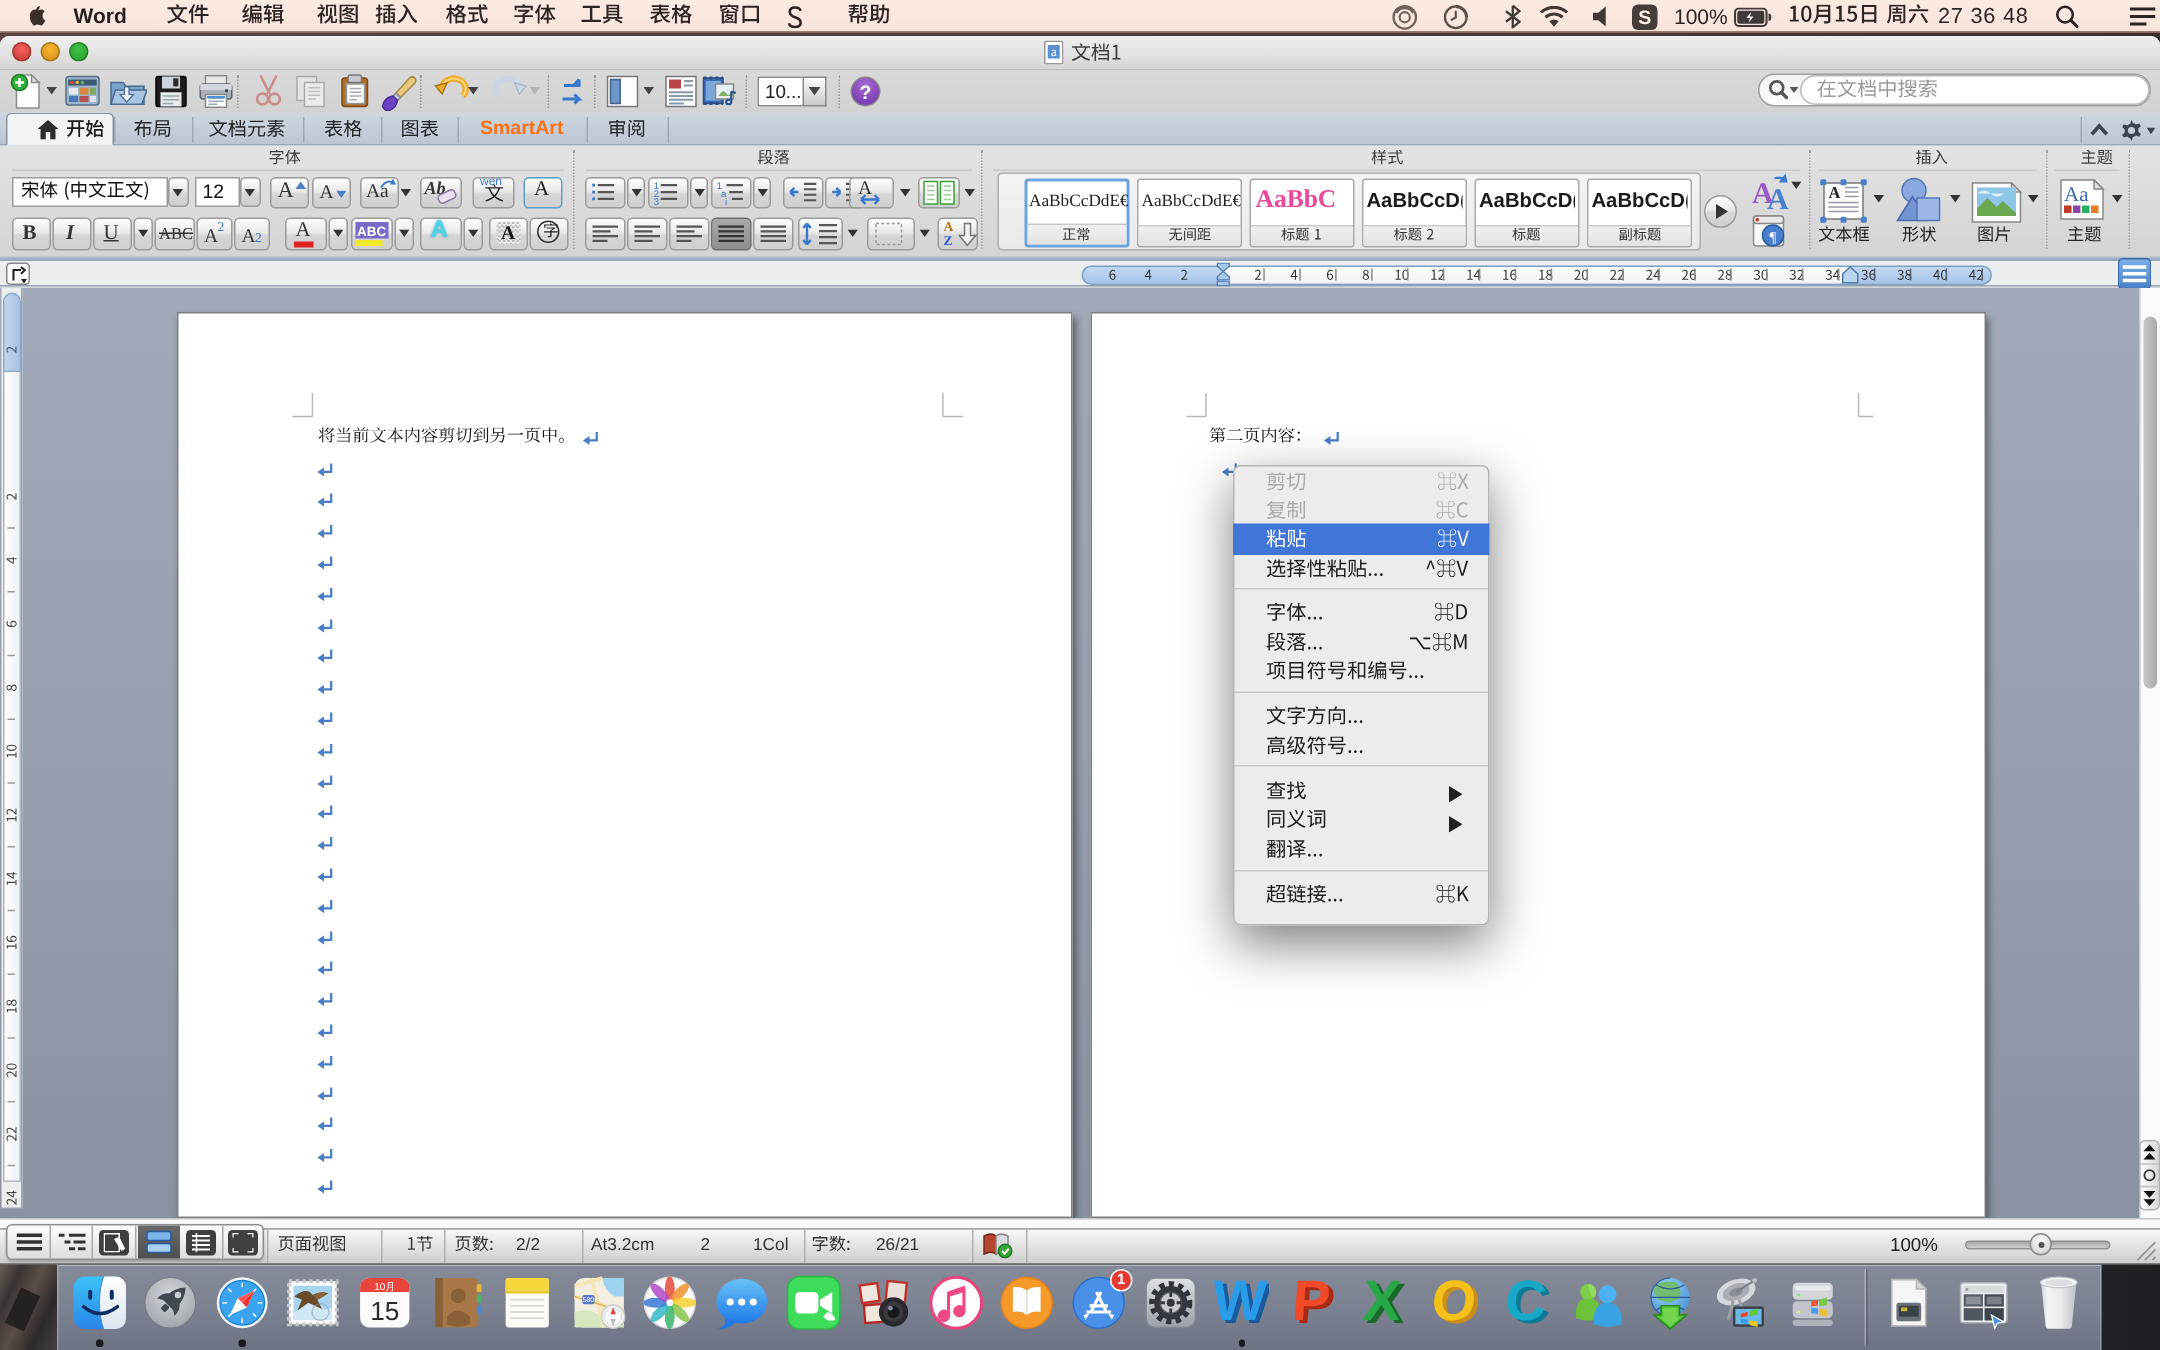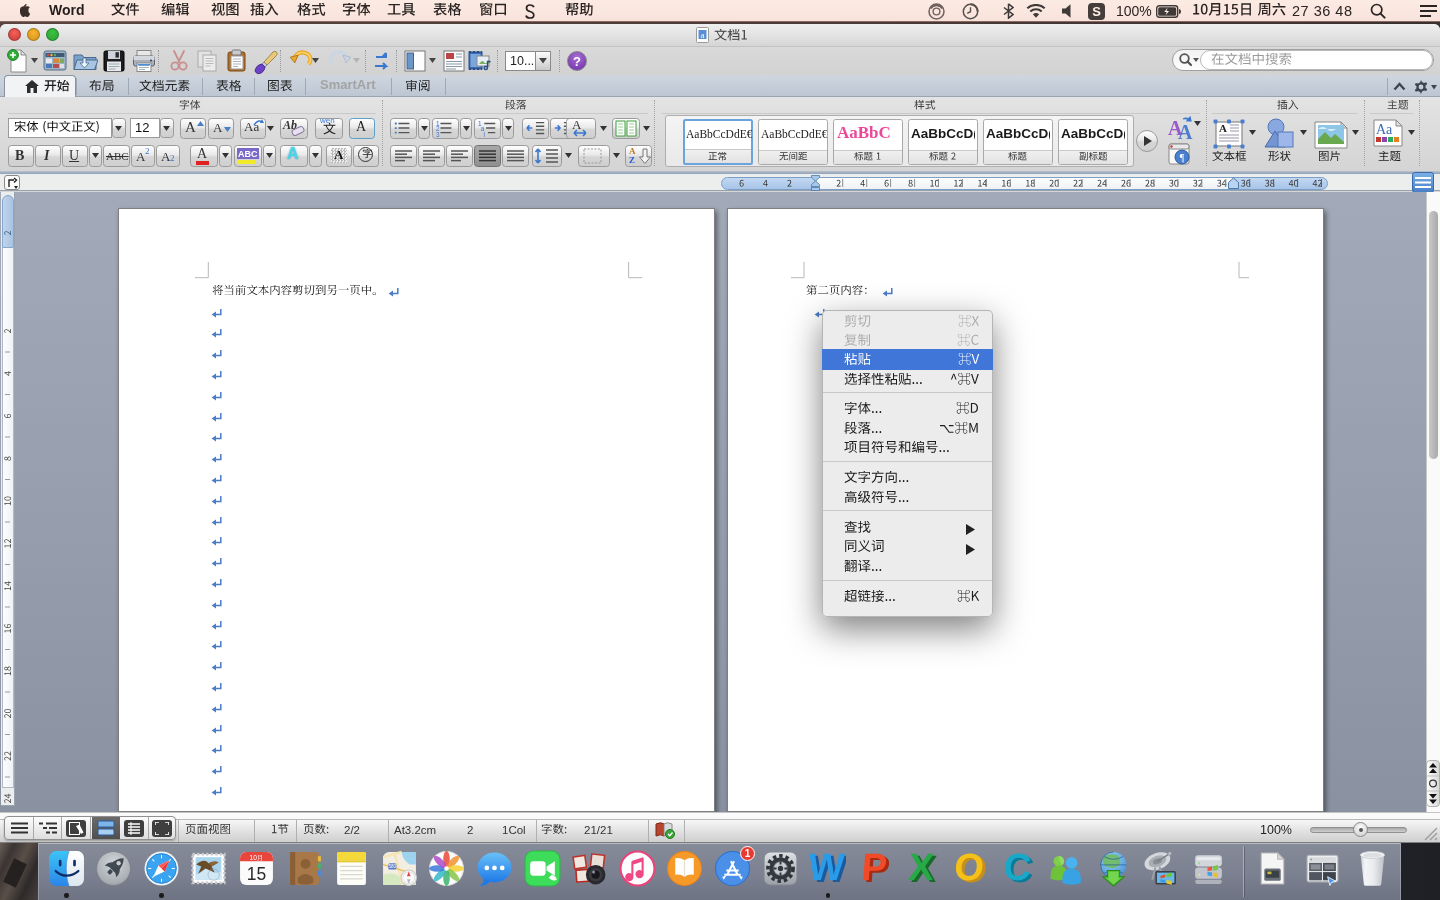--- a/index.html
+++ b/index.html
@@ -160,21 +160,21 @@
   </svg><svg class="ab" style="left:43.0px;top:80.0px" width="28" height="18">
     <path fill="#1c1c1c" d="M9.2 1.4L9.2 4.8L5.9 4.8L5.9 4.3L5.9 1.4ZM1.6 4.8L1.6 6L4.5 6C4.3 7.6 3.7 9.2 1.6 10.5C1.9 10.7 2.4 11.1 2.6 11.4C4.9 9.9 5.6 7.9 5.8 6L9.2 6L9.2 11.3L10.4 11.3L10.4 6L13.2 6L13.2 4.8L10.4 4.8L10.4 1.4L12.8 1.4L12.8 0.2L2.1 0.2L2.1 1.4L4.6 1.4L4.6 4.3L4.6 4.8ZM19.6 6L19.6 11.3L20.8 11.3L20.8 10.8L24.3 10.8L24.3 11.3L25.4 11.3L25.4 6ZM20.8 9.7L20.8 7.1L24.3 7.1L24.3 9.7ZM19.3 5.1C19.7 5 20.3 4.9 24.9 4.5C25 4.9 25.2 5.2 25.2 5.4L26.3 4.9C25.9 3.9 25 2.4 24.1 1.3L23.2 1.7C23.6 2.3 24 2.9 24.3 3.5L20.7 3.7C21.5 2.6 22.3 1.2 22.9 -0.2L21.6 -0.6C21 1 20.1 2.7 19.7 3.2C19.4 3.6 19.2 3.9 18.9 4C19 4.3 19.3 4.9 19.3 5.1ZM16.4 3.1L17.6 3.1C17.5 4.6 17.2 5.8 16.9 6.9C16.5 6.6 16.1 6.3 15.8 6C16 5.2 16.2 4.2 16.4 3.1ZM14.5 6.4C15.1 6.9 15.8 7.4 16.4 8C15.8 9.1 15.1 9.9 14.2 10.3C14.5 10.6 14.8 11 15 11.3C15.9 10.7 16.7 9.9 17.3 8.8C17.7 9.3 18 9.7 18.3 10L19 9.1C18.7 8.7 18.3 8.2 17.8 7.7C18.3 6.2 18.7 4.4 18.8 2.1L18.1 2L17.9 2L16.7 2C16.8 1.2 16.9 0.3 17 -0.4L15.9 -0.5C15.8 0.3 15.7 1.2 15.6 2L14.3 2L14.3 3.1L15.3 3.1C15.1 4.4 14.8 5.6 14.5 6.4Z"></path>
   </svg><svg class="ab" style="left:87.5px;top:80.0px" width="28" height="18">
     <path fill="#222" d="M6.1 -0.5C5.9 0.1 5.7 0.8 5.4 1.4L1.8 1.4L1.8 2.4L5 2.4C4.1 4.1 3 5.7 1.4 6.7C1.6 6.9 1.8 7.3 2 7.5C2.7 7.1 3.3 6.5 3.8 5.8L3.8 10.1L4.8 10.1L4.8 5.6L7.5 5.6L7.5 11.3L8.5 11.3L8.5 5.6L11.4 5.6L11.4 8.8C11.4 9 11.3 9.1 11.1 9.1C10.9 9.1 10.2 9.1 9.3 9.1C9.5 9.3 9.6 9.7 9.7 9.9C10.8 9.9 11.4 9.9 11.8 9.8C12.2 9.6 12.3 9.4 12.3 8.9L12.3 4.7L11.4 4.7L8.5 4.7L8.5 3L7.5 3L7.5 4.7L4.7 4.7C5.2 4 5.7 3.2 6.1 2.4L13 2.4L13 1.4L6.5 1.4C6.7 0.9 6.9 0.3 7.1 -0.3ZM15.8 0.2L15.8 3.2C15.8 5.3 15.6 8.2 14.2 10.3C14.4 10.4 14.8 10.8 14.9 10.9C16 9.4 16.4 7.3 16.6 5.4L24.5 5.4C24.4 8.7 24.2 9.9 23.9 10.2C23.8 10.4 23.7 10.4 23.5 10.4C23.2 10.4 22.6 10.4 21.9 10.3C22.1 10.6 22.2 10.9 22.2 11.2C22.9 11.3 23.5 11.3 23.9 11.2C24.3 11.2 24.5 11.1 24.8 10.8C25.2 10.4 25.3 8.9 25.5 5C25.5 4.9 25.5 4.6 25.5 4.6L16.7 4.6L16.7 3.5L24.6 3.5L24.6 0.2ZM16.7 1L23.6 1L23.6 2.6L16.7 2.6ZM17.7 6.4L17.7 10.5L18.6 10.5L18.6 9.7L22.6 9.7L22.6 6.4ZM18.6 7.2L21.7 7.2L21.7 8.9L18.6 8.9Z"></path>
   </svg><svg class="ab" style="left:137.5px;top:80.0px" width="54" height="18">
     <path fill="#222" d="M6.4 -0.3C6.8 0.3 7.2 1.2 7.4 1.7L8.4 1.4C8.2 0.8 7.8 0 7.4 -0.6ZM1.6 1.7L1.6 2.7L3.6 2.7C4.4 4.6 5.4 6.3 6.7 7.7C5.3 8.9 3.6 9.7 1.5 10.3C1.7 10.6 2 11 2.1 11.2C4.2 10.5 6 9.6 7.4 8.4C8.9 9.7 10.6 10.6 12.7 11.2C12.9 10.9 13.2 10.5 13.4 10.3C11.3 9.8 9.6 8.9 8.2 7.7C9.5 6.3 10.4 4.7 11.2 2.7L13.2 2.7L13.2 1.7ZM7.5 7C6.2 5.8 5.3 4.3 4.6 2.7L10.1 2.7C9.5 4.4 8.6 5.8 7.5 7ZM24.7 0.3C24.4 1.3 23.9 2.6 23.4 3.4L24.2 3.6C24.7 2.9 25.2 1.6 25.6 0.6ZM18.9 0.6C19.3 1.5 19.8 2.8 20 3.6L20.9 3.2C20.6 2.5 20.1 1.3 19.7 0.3ZM16.3 -0.5L16.3 2.2L14.4 2.2L14.4 3.1L16.1 3.1C15.7 4.9 14.9 6.9 14.1 8C14.3 8.2 14.5 8.6 14.6 8.9C15.2 8 15.8 6.6 16.3 5.1L16.3 11.3L17.2 11.3L17.2 4.8C17.6 5.5 18 6.2 18.2 6.7L18.8 5.9C18.6 5.6 17.5 4.1 17.2 3.6L17.2 3.1L18.8 3.1L18.8 2.2L17.2 2.2L17.2 -0.5ZM18.5 9.4L18.5 10.4L24.6 10.4L24.6 11.1L25.5 11.1L25.5 4.2L22.7 4.2L22.7 -0.5L21.7 -0.5L21.7 4.2L18.8 4.2L18.8 5.1L24.6 5.1L24.6 6.8L19 6.8L19 7.7L24.6 7.7L24.6 9.4ZM28.5 0.5L28.5 1.4L37.6 1.4L37.6 0.5ZM27.4 4.1L27.4 5L30.6 5C30.4 7.4 30 9.4 27.2 10.5C27.4 10.7 27.7 11 27.8 11.2C30.8 10 31.4 7.8 31.6 5L34.1 5L34.1 9.6C34.1 10.7 34.4 11 35.5 11C35.8 11 37.1 11 37.4 11C38.5 11 38.7 10.4 38.9 8.2C38.6 8.2 38.2 8 38 7.8C37.9 9.8 37.8 10.1 37.3 10.1C37 10.1 35.9 10.1 35.6 10.1C35.1 10.1 35 10 35 9.6L35 5L38.7 5L38.7 4.1ZM47.5 9.1C48.6 9.7 50 10.5 50.7 11.1L51.4 10.5C50.7 9.9 49.3 9.1 48.2 8.6ZM43.2 8.6C42.4 9.3 41.1 10 40 10.4C40.2 10.6 40.6 10.9 40.7 11.1C41.8 10.6 43.2 9.8 44 8.9ZM41.9 6.5C42.1 6.4 42.5 6.3 45 6.2C43.9 6.7 42.9 7.1 42.4 7.2C41.7 7.5 41.1 7.6 40.7 7.7C40.7 7.9 40.9 8.3 40.9 8.5C41.2 8.4 41.7 8.3 45.5 8.1L45.5 10.1C45.5 10.3 45.5 10.3 45.3 10.3C45.1 10.4 44.4 10.4 43.6 10.3C43.7 10.6 43.9 10.9 43.9 11.2C44.9 11.2 45.5 11.2 45.9 11.1C46.4 10.9 46.5 10.7 46.5 10.2L46.5 8.1L49.7 7.9C50 8.2 50.3 8.5 50.5 8.7L51.3 8.2C50.7 7.6 49.6 6.8 48.7 6.2L48 6.7C48.3 6.8 48.6 7.1 48.9 7.3L43.6 7.5C45.4 6.9 47.2 6.2 48.9 5.3L48.2 4.7C47.7 4.9 47.2 5.2 46.7 5.5L43.7 5.6C44.4 5.3 45.1 5 45.7 4.6L45.4 4.3L51.6 4.3L51.6 3.5L46.3 3.5L46.3 2.7L50.2 2.7L50.2 2L46.3 2L46.3 1.2L51 1.2L51 0.4L46.3 0.4L46.3 -0.5L45.3 -0.5L45.3 0.4L40.7 0.4L40.7 1.2L45.3 1.2L45.3 2L41.4 2L41.4 2.7L45.3 2.7L45.3 3.5L40.1 3.5L40.1 4.3L44.6 4.3C43.8 4.9 42.8 5.3 42.5 5.4C42.2 5.5 41.9 5.6 41.6 5.7C41.7 5.9 41.8 6.3 41.9 6.5Z"></path>
   </svg><svg class="ab" style="left:214.5px;top:80.0px" width="28" height="18">
     <path fill="#222" d="M4.2 11.3C4.5 11.1 5 10.9 8.6 9.8C8.5 9.5 8.4 9.2 8.4 8.9L5.3 9.8L5.3 7C6.1 6.5 6.7 5.9 7.3 5.3C8.3 8 10.1 9.9 12.7 10.8C12.9 10.6 13.2 10.2 13.4 10C12.1 9.6 11 9 10.1 8.2C10.9 7.7 11.9 7 12.6 6.4L11.8 5.8C11.3 6.4 10.4 7.1 9.6 7.6C9 6.9 8.6 6.2 8.2 5.3L13 5.3L13 4.5L7.9 4.5L7.9 3.3L12 3.3L12 2.5L7.9 2.5L7.9 1.5L12.5 1.5L12.5 0.6L7.9 0.6L7.9 -0.5L6.9 -0.5L6.9 0.6L2.3 0.6L2.3 1.5L6.9 1.5L6.9 2.5L3 2.5L3 3.3L6.9 3.3L6.9 4.5L1.8 4.5L1.8 5.3L6.1 5.3C4.9 6.4 3 7.4 1.5 7.9C1.7 8.1 1.9 8.4 2.1 8.7C2.8 8.4 3.6 8.1 4.3 7.6L4.3 9.5C4.3 10 4 10.3 3.8 10.4C4 10.6 4.2 11 4.2 11.3ZM21.2 1.7L24 1.7C23.6 2.5 23.1 3.3 22.4 3.9C21.8 3.3 21.4 2.6 21 1.9ZM16.4 -0.5L16.4 2.2L14.5 2.2L14.5 3.1L16.3 3.1C15.9 4.9 15 6.9 14.2 8C14.3 8.2 14.6 8.6 14.7 8.8C15.3 8 15.9 6.6 16.4 5.2L16.4 11.3L17.3 11.3L17.3 4.8C17.7 5.4 18.1 6.1 18.3 6.4L18.9 5.7C18.7 5.4 17.6 4.1 17.3 3.7L17.3 3.1L18.8 3.1L18.4 3.4C18.7 3.5 19 3.9 19.2 4C19.6 3.7 20.1 3.2 20.5 2.7C20.8 3.3 21.3 3.9 21.8 4.5C20.7 5.4 19.4 6.1 18.2 6.5C18.4 6.7 18.6 7.1 18.7 7.3C19 7.2 19.4 7 19.7 6.9L19.7 11.3L20.6 11.3L20.6 10.7L24.2 10.7L24.2 11.2L25.1 11.2L25.1 6.8L25.7 7C25.8 6.8 26.1 6.4 26.3 6.2C25 5.8 24 5.2 23.1 4.5C24 3.6 24.7 2.4 25.2 1.1L24.6 0.8L24.4 0.9L21.6 0.9C21.8 0.5 22 0.1 22.2 -0.3L21.2 -0.5C20.8 0.8 19.9 2 19 2.9L19 2.2L17.3 2.2L17.3 -0.5ZM20.6 9.9L20.6 7.4L24.2 7.4L24.2 9.9ZM20.3 6.6C21.1 6.2 21.8 5.7 22.5 5.1C23.1 5.7 23.8 6.2 24.6 6.6Z"></path>
   </svg><svg class="ab" style="left:265.5px;top:80.0px" width="28" height="18">
     <path fill="#222" d="M5.8 6.7C6.8 6.9 8.1 7.3 8.8 7.7L9.2 7C8.5 6.7 7.2 6.3 6.2 6.1ZM4.5 8.3C6.3 8.5 8.5 9 9.7 9.5L10.2 8.7C8.9 8.3 6.7 7.8 5 7.6ZM2.1 0.1L2.1 11.3L3 11.3L3 10.7L11.8 10.7L11.8 11.3L12.7 11.3L12.7 0.1ZM3 9.9L3 0.9L11.8 0.9L11.8 9.9ZM6.3 1.2C5.7 2.2 4.6 3.2 3.5 3.9C3.7 4 4 4.3 4.1 4.5C4.5 4.2 4.9 3.9 5.3 3.5C5.7 4 6.2 4.3 6.7 4.7C5.6 5.2 4.4 5.6 3.2 5.8C3.4 6 3.6 6.4 3.7 6.6C4.9 6.3 6.3 5.8 7.5 5.2C8.6 5.7 9.8 6.2 11 6.5C11.1 6.2 11.4 5.9 11.5 5.7C10.4 5.5 9.3 5.2 8.3 4.7C9.2 4.1 10 3.4 10.6 2.5L10 2.2L9.9 2.2L6.6 2.2C6.8 2 7 1.7 7.1 1.5ZM5.8 3L5.9 2.9L9.2 2.9C8.8 3.4 8.2 3.9 7.5 4.3C6.8 3.9 6.3 3.5 5.8 3ZM17 11.3C17.3 11.1 17.8 10.9 21.4 9.8C21.3 9.5 21.2 9.2 21.2 8.9L18.1 9.8L18.1 7C18.9 6.5 19.5 5.9 20.1 5.3C21.1 8 22.9 9.9 25.5 10.8C25.7 10.6 26 10.2 26.2 10C24.9 9.6 23.8 9 22.9 8.2C23.7 7.7 24.7 7 25.4 6.4L24.6 5.8C24.1 6.4 23.2 7.1 22.4 7.6C21.8 6.9 21.4 6.2 21 5.3L25.8 5.3L25.8 4.5L20.7 4.5L20.7 3.3L24.8 3.3L24.8 2.5L20.7 2.5L20.7 1.5L25.3 1.5L25.3 0.6L20.7 0.6L20.7 -0.5L19.7 -0.5L19.7 0.6L15.1 0.6L15.1 1.5L19.7 1.5L19.7 2.5L15.8 2.5L15.8 3.3L19.7 3.3L19.7 4.5L14.6 4.5L14.6 5.3L18.9 5.3C17.7 6.4 15.8 7.4 14.3 7.9C14.5 8.1 14.7 8.4 14.9 8.7C15.6 8.4 16.4 8.1 17.1 7.6L17.1 9.5C17.1 10 16.8 10.3 16.6 10.4C16.8 10.6 17 11 17 11.3Z"></path>
-  </svg><div class="ab" style="left:320px;top:77px;font:bold 13px 'Liberation Sans';color:#a3a3a3">SmartArt</div><svg class="ab" style="left:403.5px;top:80.0px" width="28" height="18">
+  </svg><div class="ab" style="left:320px;top:77px;font:bold 13px 'Liberation Sans';color:#f97316">SmartArt</div><svg class="ab" style="left:403.5px;top:80.0px" width="28" height="18">
     <path fill="#222" d="M6.5 -0.3C6.7 0 6.9 0.5 7.1 0.9L2.1 0.9L2.1 3L3 3L3 1.8L11.7 1.8L11.7 3L12.7 3L12.7 0.9L8 0.9L8.2 0.8C8 0.4 7.7 -0.2 7.5 -0.6ZM3.8 6.5L6.9 6.5L6.9 8L3.8 8ZM3.8 5.7L3.8 4.3L6.9 4.3L6.9 5.7ZM11 6.5L11 8L7.9 8L7.9 6.5ZM11 5.7L7.9 5.7L7.9 4.3L11 4.3ZM6.9 2.2L6.9 3.4L2.9 3.4L2.9 9.5L3.8 9.5L3.8 8.8L6.9 8.8L6.9 11.2L7.9 11.2L7.9 8.8L11 8.8L11 9.5L11.9 9.5L11.9 3.4L7.9 3.4L7.9 2.2ZM18.2 4.5L22.1 4.5L22.1 6.1L18.2 6.1ZM15 2.4L15 11.3L15.9 11.3L15.9 2.4ZM15.2 0.1C15.7 0.7 16.3 1.4 16.6 1.9L17.4 1.4C17.1 0.9 16.4 0.2 15.9 -0.4ZM17.8 2.1C18.3 2.6 18.7 3.3 18.9 3.8L17.4 3.8L17.4 6.9L18.8 6.9C18.6 8.2 18.1 9.1 16.6 9.7C16.8 9.8 17 10.2 17.1 10.4C18.9 9.7 19.4 8.5 19.6 6.9L20.6 6.9L20.6 9C20.6 9.8 20.8 10.1 21.7 10.1C21.9 10.1 22.7 10.1 22.8 10.1C23.5 10.1 23.8 9.8 23.8 8.5C23.6 8.4 23.3 8.3 23.1 8.2C23.1 9.2 23 9.3 22.7 9.3C22.6 9.3 21.9 9.3 21.8 9.3C21.5 9.3 21.5 9.2 21.5 9L21.5 6.9L23 6.9L23 3.8L21.5 3.8C21.9 3.2 22.3 2.5 22.6 1.9L21.7 1.7C21.4 2.3 20.9 3.2 20.5 3.8L19 3.8L19.7 3.4C19.5 2.9 19 2.2 18.6 1.7ZM18.3 0.2L18.3 1.1L24.5 1.1L24.5 10.1C24.5 10.3 24.5 10.3 24.3 10.3C24.1 10.3 23.6 10.3 23 10.3C23.1 10.5 23.3 10.9 23.3 11.2C24.1 11.2 24.7 11.2 25 11C25.3 10.9 25.4 10.6 25.4 10.1L25.4 0.2Z"></path>
   </svg><div class="ab" style="left:1386.5px;top:78px;width:1px;height:17px;background:#9fa9b6"></div><svg class="ab" style="left:1393px;top:82px" width="13" height="9" viewBox="0 0 13 9">
 <path d="M1.5 7.5 L6.5 2 L11.5 7.5" fill="none" stroke="#3c4652" stroke-width="2.4"></path>
   </svg><svg class="ab" style="left:1414px;top:80px" width="14" height="14" viewBox="0 0 14 14">
 <path fill="#3c4652" d="M7 0 l1 2 a5 5 0 0 1 2 1 l2.2-.7 1 1.8 -1.7 1.6 a5 5 0 0 1 0 2 l1.7 1.6 -1 1.8 -2.2 -.7 a5 5 0 0 1 -2 1 L7 14 l-1 -2 a5 5 0 0 1 -2 -1 l-2.2 .7 -1 -1.8 1.7 -1.6 a5 5 0 0 1 0 -2 L0.8 4.7 l1 -1.8 2.2 .7 a5 5 0 0 1 2 -1 Z M7 4.6 a2.4 2.4 0 1 0 0 4.8 a2.4 2.4 0 0 0 0 -4.8"></path>
   </svg><svg class="ab" style="left:1431px;top:85px" width="7" height="5">
     <path d="M0 0 h6 l-3 4.5z" fill="#3c4652"></path>
   </svg><div class="ab" style="left:0;top:97px;width:1440px;height:74px;background:linear-gradient(180deg,#e3e3e3 0%,#d4d4d4 100%)"></div><svg class="ab" style="left:178.0px;top:99.5px" width="24" height="16">
     <path fill="#3d3d3d" d="M6 4.7L6 5.4L1.7 5.4L1.7 6.2L6 6.2L6 8.5C6 8.6 5.9 8.7 5.7 8.7C5.5 8.7 4.8 8.7 4.1 8.7C4.2 8.9 4.4 9.3 4.4 9.5C5.4 9.5 5.9 9.5 6.3 9.4C6.7 9.2 6.8 9 6.8 8.5L6.8 6.2L11 6.2L11 5.4L6.8 5.4L6.8 5C7.8 4.5 8.7 3.8 9.4 3.1L8.9 2.6L8.7 2.7L3.5 2.7L3.5 3.5L7.9 3.5C7.3 3.9 6.6 4.4 6 4.7ZM5.6 -0.3C5.8 0 6 0.4 6.1 0.7L1.9 0.7L1.9 2.9L2.7 2.9L2.7 1.5L10.1 1.5L10.1 2.9L10.9 2.9L10.9 0.7L7.1 0.7C6.9 0.3 6.6 -0.2 6.4 -0.5ZM14.5 -0.4C14 1.2 13.1 2.9 12.1 3.9C12.3 4.1 12.5 4.5 12.6 4.7C12.9 4.4 13.2 3.9 13.5 3.5L13.5 9.5L14.3 9.5L14.3 2.1C14.7 1.4 15 0.6 15.3 -0.2ZM16.3 6.8L16.3 7.5L18.1 7.5L18.1 9.4L18.9 9.4L18.9 7.5L20.6 7.5L20.6 6.8L18.9 6.8L18.9 3C19.5 4.9 20.6 6.7 21.7 7.7C21.8 7.5 22.1 7.2 22.3 7.1C21.1 6.2 20 4.3 19.4 2.5L22.1 2.5L22.1 1.7L18.9 1.7L18.9 -0.4L18.1 -0.4L18.1 1.7L15 1.7L15 2.5L17.6 2.5C16.9 4.4 15.8 6.2 14.6 7.1C14.8 7.3 15.1 7.6 15.2 7.8C16.3 6.7 17.4 4.9 18.1 3L18.1 6.8Z"></path>
   </svg><svg class="ab" style="left:504.0px;top:99.5px" width="24" height="16">
@@ -610,21 +610,21 @@
     </svg><div class="ab" style="left:152px;top:820px;width:20px;height:17px;background:#3f3f3f;border-radius:3px"></div><svg class="ab" style="left:155px;top:822px" width="14" height="13">
       <path d="M0 3 V0 h4 M10 0 h4 v3 M14 10 v3 h-4 M4 13 H0 v-3" stroke="#fff" stroke-width="1.6" fill="none"></path>
     </svg><div class="ab" style="left:178px;top:820px;width:1px;height:22px;background:#b0b0b0"></div><svg class="ab" style="left:184.0px;top:824.0px" width="49" height="16">
       <path fill="#333" d="M6.3 3.9L6.3 6C6.3 7.2 5.8 8.6 1.6 9.4C1.8 9.6 2 9.9 2.1 10.1C6.6 9.2 7.2 7.6 7.2 6L7.2 3.9ZM7.3 7.9C8.6 8.6 10.3 9.5 11.2 10.2L11.7 9.5C10.8 8.8 9.1 7.9 7.8 7.3ZM3 2.4L3 7.7L3.9 7.7L3.9 3.2L9.7 3.2L9.7 7.7L10.6 7.7L10.6 2.4L6.5 2.4C6.7 2 6.9 1.5 7.2 1L11.8 1L11.8 0.2L1.9 0.2L1.9 1L6.2 1C6 1.4 5.8 1.9 5.6 2.4ZM17 5.4L19.4 5.4L19.4 6.7L17 6.7ZM17 4.7L17 3.4L19.4 3.4L19.4 4.7ZM17 7.4L19.4 7.4L19.4 8.7L17 8.7ZM13.2 0.3L13.2 1.1L17.6 1.1C17.5 1.6 17.4 2.1 17.3 2.6L13.7 2.6L13.7 10.1L14.5 10.1L14.5 9.5L21.9 9.5L21.9 10.1L22.8 10.1L22.8 2.6L18.2 2.6L18.6 1.1L23.4 1.1L23.4 0.3ZM14.5 8.7L14.5 3.4L16.2 3.4L16.2 8.7ZM21.9 8.7L20.2 8.7L20.2 3.4L21.9 3.4ZM29.2 0.1L29.2 6.2L30 6.2L30 0.9L33.6 0.9L33.6 6.2L34.4 6.2L34.4 0.1ZM25.8 -0C26.2 0.4 26.6 1 26.8 1.5L27.5 1C27.3 0.6 26.9 0 26.4 -0.4ZM31.3 1.7L31.3 4C31.3 5.8 31 8 28.1 9.5C28.2 9.6 28.5 9.9 28.6 10.1C30.3 9.2 31.3 8 31.7 6.7L31.7 9C31.7 9.7 32 9.9 32.8 9.9L33.9 9.9C34.9 9.9 35 9.5 35.1 7.7C34.9 7.6 34.6 7.5 34.4 7.3C34.3 9 34.3 9.3 33.9 9.3L32.9 9.3C32.6 9.3 32.5 9.2 32.5 8.9L32.5 6L31.9 6C32.1 5.3 32.2 4.6 32.2 4L32.2 1.7ZM24.7 1.5L24.7 2.3L27.5 2.3C26.8 3.8 25.6 5.2 24.4 6C24.6 6.2 24.8 6.6 24.9 6.9C25.3 6.5 25.7 6.1 26.2 5.6L26.2 10.1L27 10.1L27 5.2C27.4 5.7 27.9 6.3 28.1 6.7L28.7 6C28.5 5.7 27.7 4.8 27.2 4.3C27.8 3.6 28.2 2.7 28.6 1.8L28.1 1.5L27.9 1.5ZM39.8 6C40.7 6.2 41.9 6.6 42.5 6.9L42.9 6.3C42.3 6 41.1 5.6 40.2 5.5ZM38.7 7.5C40.2 7.6 42.2 8.1 43.3 8.5L43.7 7.9C42.6 7.5 40.6 7 39.1 6.9ZM36.5 0L36.5 10.1L37.3 10.1L37.3 9.6L45.2 9.6L45.2 10.1L46 10.1L46 0ZM37.3 8.9L37.3 0.8L45.2 0.8L45.2 8.9ZM40.3 1.1C39.7 2 38.7 2.9 37.7 3.5C37.9 3.6 38.2 3.9 38.3 4C38.7 3.8 39 3.5 39.4 3.2C39.7 3.6 40.1 3.9 40.6 4.2C39.6 4.7 38.5 5 37.5 5.2C37.7 5.4 37.8 5.7 37.9 5.9C39 5.7 40.2 5.2 41.3 4.6C42.3 5.2 43.4 5.6 44.5 5.8C44.6 5.6 44.8 5.3 45 5.1C44 5 42.9 4.6 42 4.2C42.9 3.7 43.6 3 44.1 2.2L43.6 1.9L43.5 2L40.5 2C40.7 1.8 40.8 1.5 41 1.3ZM39.8 2.7L39.9 2.6L42.9 2.6C42.5 3.1 41.9 3.5 41.3 3.9C40.7 3.5 40.2 3.1 39.8 2.7Z"></path>
     </svg><div class="ab" style="left:254px;top:820px;width:1px;height:22px;background:#b0b0b0"></div><svg class="ab" style="left:270.0px;top:824.0px" width="20" height="16">
       <path fill="#333" d="M2 9.2L6.6 9.2L6.6 8.3L4.9 8.3L4.9 0.8L4.1 0.8C3.7 1 3.1 1.2 2.4 1.4L2.4 2L3.9 2L3.9 8.3L2 8.3ZM8.5 3.6L8.5 4.4L11.5 4.4L11.5 10.1L12.4 10.1L12.4 4.4L16.3 4.4L16.3 7.4C16.3 7.6 16.2 7.6 16 7.7C15.7 7.7 15 7.7 14.1 7.6C14.2 7.9 14.4 8.3 14.4 8.5C15.5 8.5 16.2 8.5 16.6 8.4C17 8.3 17.1 8 17.1 7.5L17.1 3.6ZM14.7 -0.5L14.7 0.8L11.6 0.8L11.6 -0.5L10.7 -0.5L10.7 0.8L8 0.8L8 1.7L10.7 1.7L10.7 3L11.6 3L11.6 1.7L14.7 1.7L14.7 3L15.6 3L15.6 1.7L18.3 1.7L18.3 0.8L15.6 0.8L15.6 -0.5Z"></path>
     </svg><div class="ab" style="left:296px;top:820px;width:1px;height:22px;background:#b0b0b0"></div><svg class="ab" style="left:302.0px;top:824.0px" width="29" height="16">
       <path fill="#333" d="M6.3 3.9L6.3 6C6.3 7.2 5.8 8.6 1.6 9.4C1.8 9.6 2 9.9 2.1 10.1C6.6 9.2 7.2 7.6 7.2 6L7.2 3.9ZM7.3 7.9C8.6 8.6 10.3 9.5 11.2 10.2L11.7 9.5C10.8 8.8 9.1 7.9 7.8 7.3ZM3 2.4L3 7.7L3.9 7.7L3.9 3.2L9.7 3.2L9.7 7.7L10.6 7.7L10.6 2.4L6.5 2.4C6.7 2 6.9 1.5 7.2 1L11.8 1L11.8 0.2L1.9 0.2L1.9 1L6.2 1C6 1.4 5.8 1.9 5.6 2.4ZM17.6 -0.2C17.4 0.2 17 0.9 16.7 1.3L17.3 1.6C17.6 1.2 18 0.6 18.3 0.1ZM13.5 0.1C13.8 0.6 14.1 1.2 14.2 1.6L14.9 1.3C14.8 0.9 14.5 0.3 14.1 -0.2ZM17.2 6.2C17 6.8 16.6 7.3 16.1 7.8C15.7 7.5 15.3 7.3 14.8 7.1C15 6.9 15.2 6.5 15.3 6.2ZM13.8 7.4C14.3 7.7 15 7.9 15.5 8.2C14.8 8.8 13.9 9.1 13 9.4C13.1 9.5 13.3 9.8 13.4 10C14.4 9.7 15.4 9.3 16.2 8.6C16.6 8.9 17 9.1 17.2 9.3L17.8 8.7C17.5 8.5 17.2 8.3 16.8 8.1C17.4 7.5 17.9 6.6 18.2 5.6L17.7 5.5L17.6 5.5L15.7 5.5L15.9 4.9L15.2 4.7C15.1 5 15 5.2 14.9 5.5L13.3 5.5L13.3 6.2L14.5 6.2C14.3 6.7 14 7.1 13.8 7.4ZM15.5 -0.5L15.5 1.7L13.1 1.7L13.1 2.4L15.2 2.4C14.6 3.1 13.8 3.9 12.9 4.2C13.1 4.4 13.3 4.7 13.4 4.9C14.1 4.5 14.9 3.8 15.5 3.2L15.5 4.6L16.3 4.6L16.3 3C16.8 3.4 17.5 3.9 17.8 4.2L18.3 3.6C18 3.4 17 2.7 16.4 2.4L18.6 2.4L18.6 1.7L16.3 1.7L16.3 -0.5ZM19.7 -0.4C19.4 1.7 18.9 3.6 18 4.8C18.2 4.9 18.5 5.2 18.7 5.3C19 4.9 19.2 4.4 19.5 3.8C19.7 5 20.1 6 20.5 6.9C19.8 8 18.9 8.8 17.7 9.5C17.8 9.6 18.1 10 18.2 10.2C19.3 9.5 20.2 8.7 20.9 7.7C21.5 8.7 22.2 9.5 23.1 10C23.2 9.8 23.5 9.5 23.7 9.3C22.7 8.8 22 8 21.4 6.9C22 5.7 22.4 4.3 22.6 2.6L23.4 2.6L23.4 1.8L20.1 1.8C20.3 1.1 20.4 0.4 20.5 -0.2ZM21.8 2.6C21.6 3.9 21.3 5 20.9 6C20.5 5 20.2 3.8 20 2.6ZM25.6 4.7C26 4.7 26.4 4.4 26.4 3.9C26.4 3.4 26 3.1 25.6 3.1C25.2 3.1 24.8 3.4 24.8 3.9C24.8 4.4 25.2 4.7 25.6 4.7ZM25.6 9.3C26 9.3 26.4 9 26.4 8.6C26.4 8.1 26 7.8 25.6 7.8C25.2 7.8 24.8 8.1 24.8 8.6C24.8 9 25.2 9.3 25.6 9.3Z"></path>
     </svg><div class="ab" style="left:344px;top:824px;font:11.5px 'Liberation Sans';color:#333">2/2</div><div class="ab" style="left:388px;top:820px;width:1px;height:22px;background:#b0b0b0"></div><div class="ab" style="left:394px;top:824px;font:11.5px 'Liberation Sans';color:#333">At3.2cm</div><div class="ab" style="left:467px;top:824px;font:11.5px 'Liberation Sans';color:#333">2</div><div class="ab" style="left:502px;top:824px;font:11.5px 'Liberation Sans';color:#333">1Col</div><div class="ab" style="left:536px;top:820px;width:1px;height:22px;background:#b0b0b0"></div><svg class="ab" style="left:540.0px;top:824.0px" width="29" height="16">
       <path fill="#333" d="M6.3 5L6.3 5.8L1.8 5.8L1.8 6.6L6.3 6.6L6.3 9C6.3 9.2 6.2 9.3 6 9.3C5.8 9.3 5.1 9.3 4.3 9.2C4.4 9.5 4.6 9.9 4.7 10.1C5.6 10.1 6.3 10.1 6.7 10C7.1 9.8 7.2 9.6 7.2 9.1L7.2 6.6L11.7 6.6L11.7 5.8L7.2 5.8L7.2 5.3C8.2 4.8 9.2 4 10 3.3L9.4 2.8L9.2 2.9L3.7 2.9L3.7 3.7L8.3 3.7C7.7 4.2 7 4.7 6.3 5ZM5.9 -0.3C6.1 0 6.3 0.4 6.5 0.7L1.9 0.7L1.9 3.1L2.8 3.1L2.8 1.6L10.7 1.6L10.7 3.1L11.6 3.1L11.6 0.7L7.5 0.7C7.3 0.4 7 -0.2 6.7 -0.5ZM17.6 -0.2C17.4 0.2 17 0.9 16.7 1.3L17.3 1.6C17.6 1.2 18 0.6 18.3 0.1ZM13.5 0.1C13.8 0.6 14.1 1.2 14.2 1.6L14.9 1.3C14.8 0.9 14.5 0.3 14.1 -0.2ZM17.2 6.2C17 6.8 16.6 7.3 16.1 7.8C15.7 7.5 15.3 7.3 14.8 7.1C15 6.9 15.2 6.5 15.3 6.2ZM13.8 7.4C14.3 7.7 15 7.9 15.5 8.2C14.8 8.8 13.9 9.1 13 9.4C13.1 9.5 13.3 9.8 13.4 10C14.4 9.7 15.4 9.3 16.2 8.6C16.6 8.9 17 9.1 17.2 9.3L17.8 8.7C17.5 8.5 17.2 8.3 16.8 8.1C17.4 7.5 17.9 6.6 18.2 5.6L17.7 5.5L17.6 5.5L15.7 5.5L15.9 4.9L15.2 4.7C15.1 5 15 5.2 14.9 5.5L13.3 5.5L13.3 6.2L14.5 6.2C14.3 6.7 14 7.1 13.8 7.4ZM15.5 -0.5L15.5 1.7L13.1 1.7L13.1 2.4L15.2 2.4C14.6 3.1 13.8 3.9 12.9 4.2C13.1 4.4 13.3 4.7 13.4 4.9C14.1 4.5 14.9 3.8 15.5 3.2L15.5 4.6L16.3 4.6L16.3 3C16.8 3.4 17.5 3.9 17.8 4.2L18.3 3.6C18 3.4 17 2.7 16.4 2.4L18.6 2.4L18.6 1.7L16.3 1.7L16.3 -0.5ZM19.7 -0.4C19.4 1.7 18.9 3.6 18 4.8C18.2 4.9 18.5 5.2 18.7 5.3C19 4.9 19.2 4.4 19.5 3.8C19.7 5 20.1 6 20.5 6.9C19.8 8 18.9 8.8 17.7 9.5C17.8 9.6 18.1 10 18.2 10.2C19.3 9.5 20.2 8.7 20.9 7.7C21.5 8.7 22.2 9.5 23.1 10C23.2 9.8 23.5 9.5 23.7 9.3C22.7 8.8 22 8 21.4 6.9C22 5.7 22.4 4.3 22.6 2.6L23.4 2.6L23.4 1.8L20.1 1.8C20.3 1.1 20.4 0.4 20.5 -0.2ZM21.8 2.6C21.6 3.9 21.3 5 20.9 6C20.5 5 20.2 3.8 20 2.6ZM25.6 4.7C26 4.7 26.4 4.4 26.4 3.9C26.4 3.4 26 3.1 25.6 3.1C25.2 3.1 24.8 3.4 24.8 3.9C24.8 4.4 25.2 4.7 25.6 4.7ZM25.6 9.3C26 9.3 26.4 9 26.4 8.6C26.4 8.1 26 7.8 25.6 7.8C25.2 7.8 24.8 8.1 24.8 8.6C24.8 9 25.2 9.3 25.6 9.3Z"></path>
-    </svg><div class="ab" style="left:584px;top:824px;font:11.5px 'Liberation Sans';color:#333">21/21</div><div class="ab" style="left:648px;top:820px;width:1px;height:22px;background:#b0b0b0"></div><svg class="ab" style="left:654px;top:821px" width="22" height="18" viewBox="0 0 22 18">
+    </svg><div class="ab" style="left:584px;top:824px;font:11.5px 'Liberation Sans';color:#333">26/21</div><div class="ab" style="left:648px;top:820px;width:1px;height:22px;background:#b0b0b0"></div><svg class="ab" style="left:654px;top:821px" width="22" height="18" viewBox="0 0 22 18">
 <path d="M2 3 q5 -2.5 8 0 v12 q-3 -2.5 -8 0 z" fill="#b8452f" stroke="#7a2a1a"></path>
 <path d="M18 3 q-5 -2.5 -8 0 v12 q3 -2.5 8 0 z" fill="#d8dade" stroke="#8a8a8a"></path>
 <circle cx="16" cy="13" r="4.5" fill="#3aa53a" stroke="#1e7a1e"></circle>
 <path d="M14 13 l1.7 1.7 L18.5 11.5" stroke="#fff" stroke-width="1.3" fill="none"></path>
     </svg><div class="ab" style="left:684px;top:820px;width:1px;height:22px;background:#b0b0b0"></div><div class="ab" style="left:1260px;top:823px;font:12.5px 'Liberation Sans';color:#222">100%</div><div class="ab" style="left:1310px;top:827px;width:97px;height:6px;border-radius:3px;background:linear-gradient(180deg,#a8a8a8,#cfcfcf);border:1px solid #909090"></div><div class="ab" style="left:1353px;top:822px;width:15px;height:15px;border-radius:50%;background:radial-gradient(circle at 50% 35%,#fdfdfd,#c8c8c8);border:1px solid #8a8a8a"></div><div class="ab" style="left:1358.5px;top:827.5px;width:4px;height:4px;border-radius:50%;background:#555"></div><svg class="ab" style="left:1424px;top:827px" width="14" height="14" viewBox="0 0 14 14">
 <path d="M13 1 L1 13 M13 6 L6 13 M13 11 L11 13" stroke="#999" stroke-width="1.2"></path>
     </svg><div class="ab" style="left:38px;top:843px;width:1363px;height:57px;background:linear-gradient(180deg,#868b99 0%,#7c8191 55%,#6e7383 100%);border-left:1px solid rgba(255,255,255,0.25);border-right:1px solid rgba(255,255,255,0.25);box-shadow:inset 0 1px 0 rgba(255,255,255,0.4)"></div><svg class="ab" style="left:47.5px;top:850px" width="37" height="37" viewBox="0 0 36 36">
       <defs>
         <linearGradient id="fg" x1="0" y1="0" x2="0" y2="1">
           <stop offset="0" stop-color="#3cc3f7"></stop>

